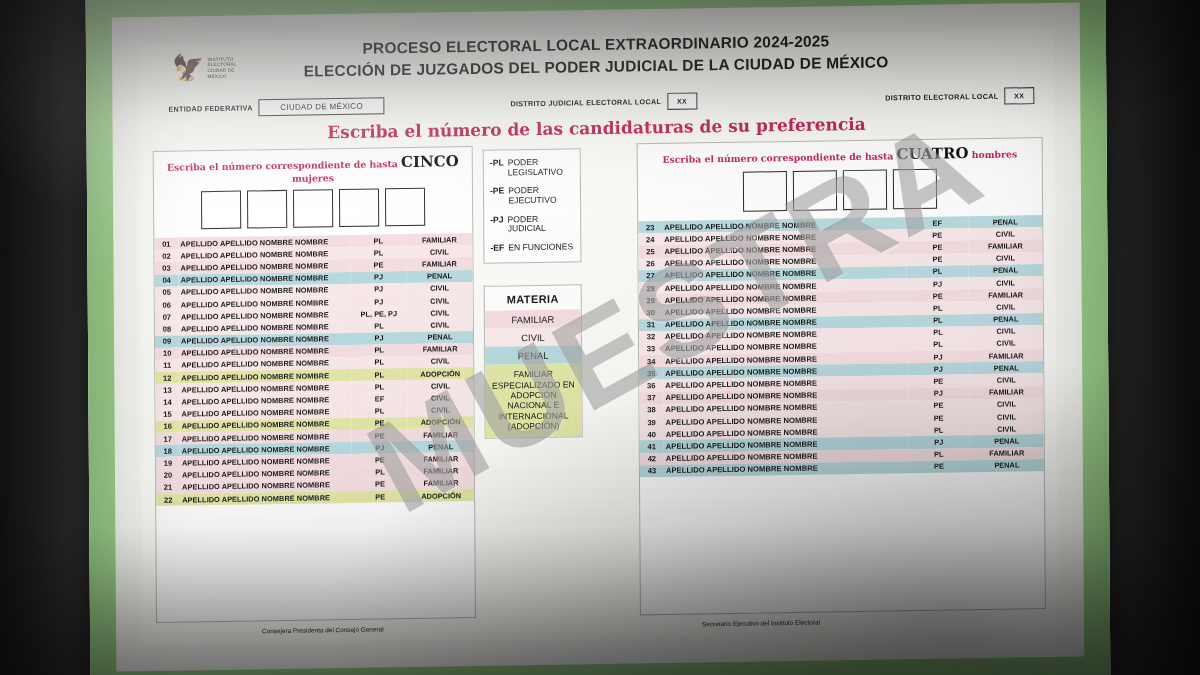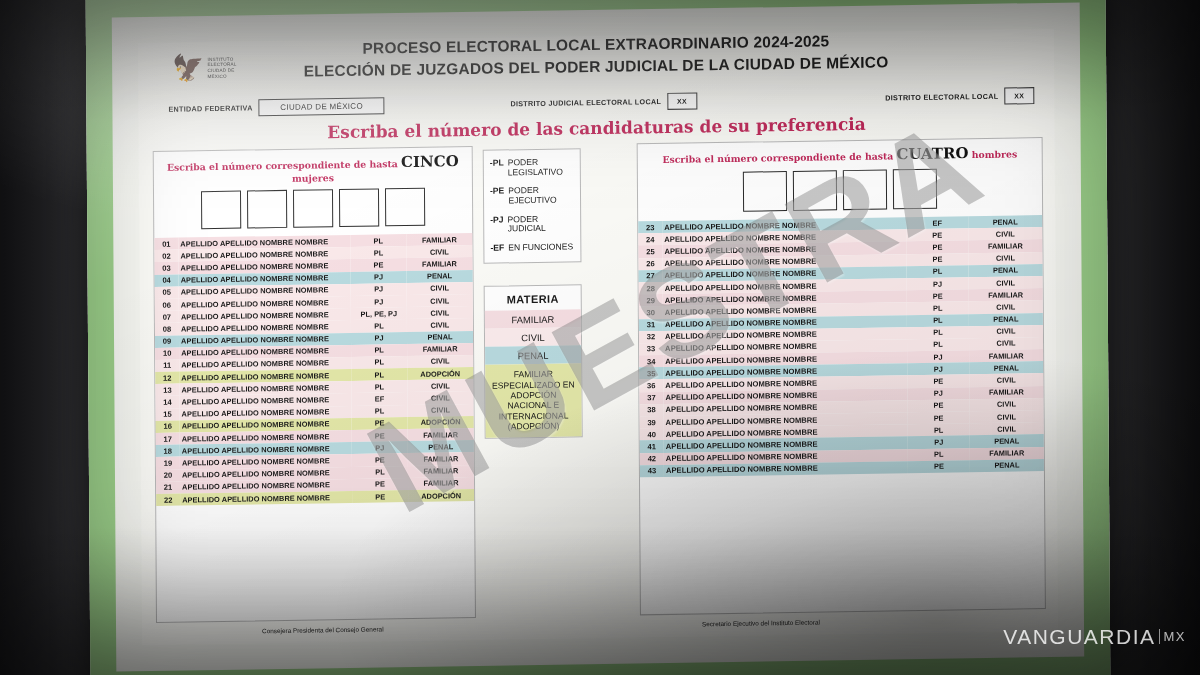--- a/index.html
+++ b/index.html
@@ -665,16 +665,13 @@
 
           <div id="muestra">MUESTRA</div>
 
         </div>
       </div>
     </div>
   </div>
 
   <div id="glare"></div>
   <div id="vignette"></div>
-  <div id="brand">
-    <span>VANGUARDIA</span><span class="mx">MX</span>
-  </div>
 </div>
 
 </body></html>

